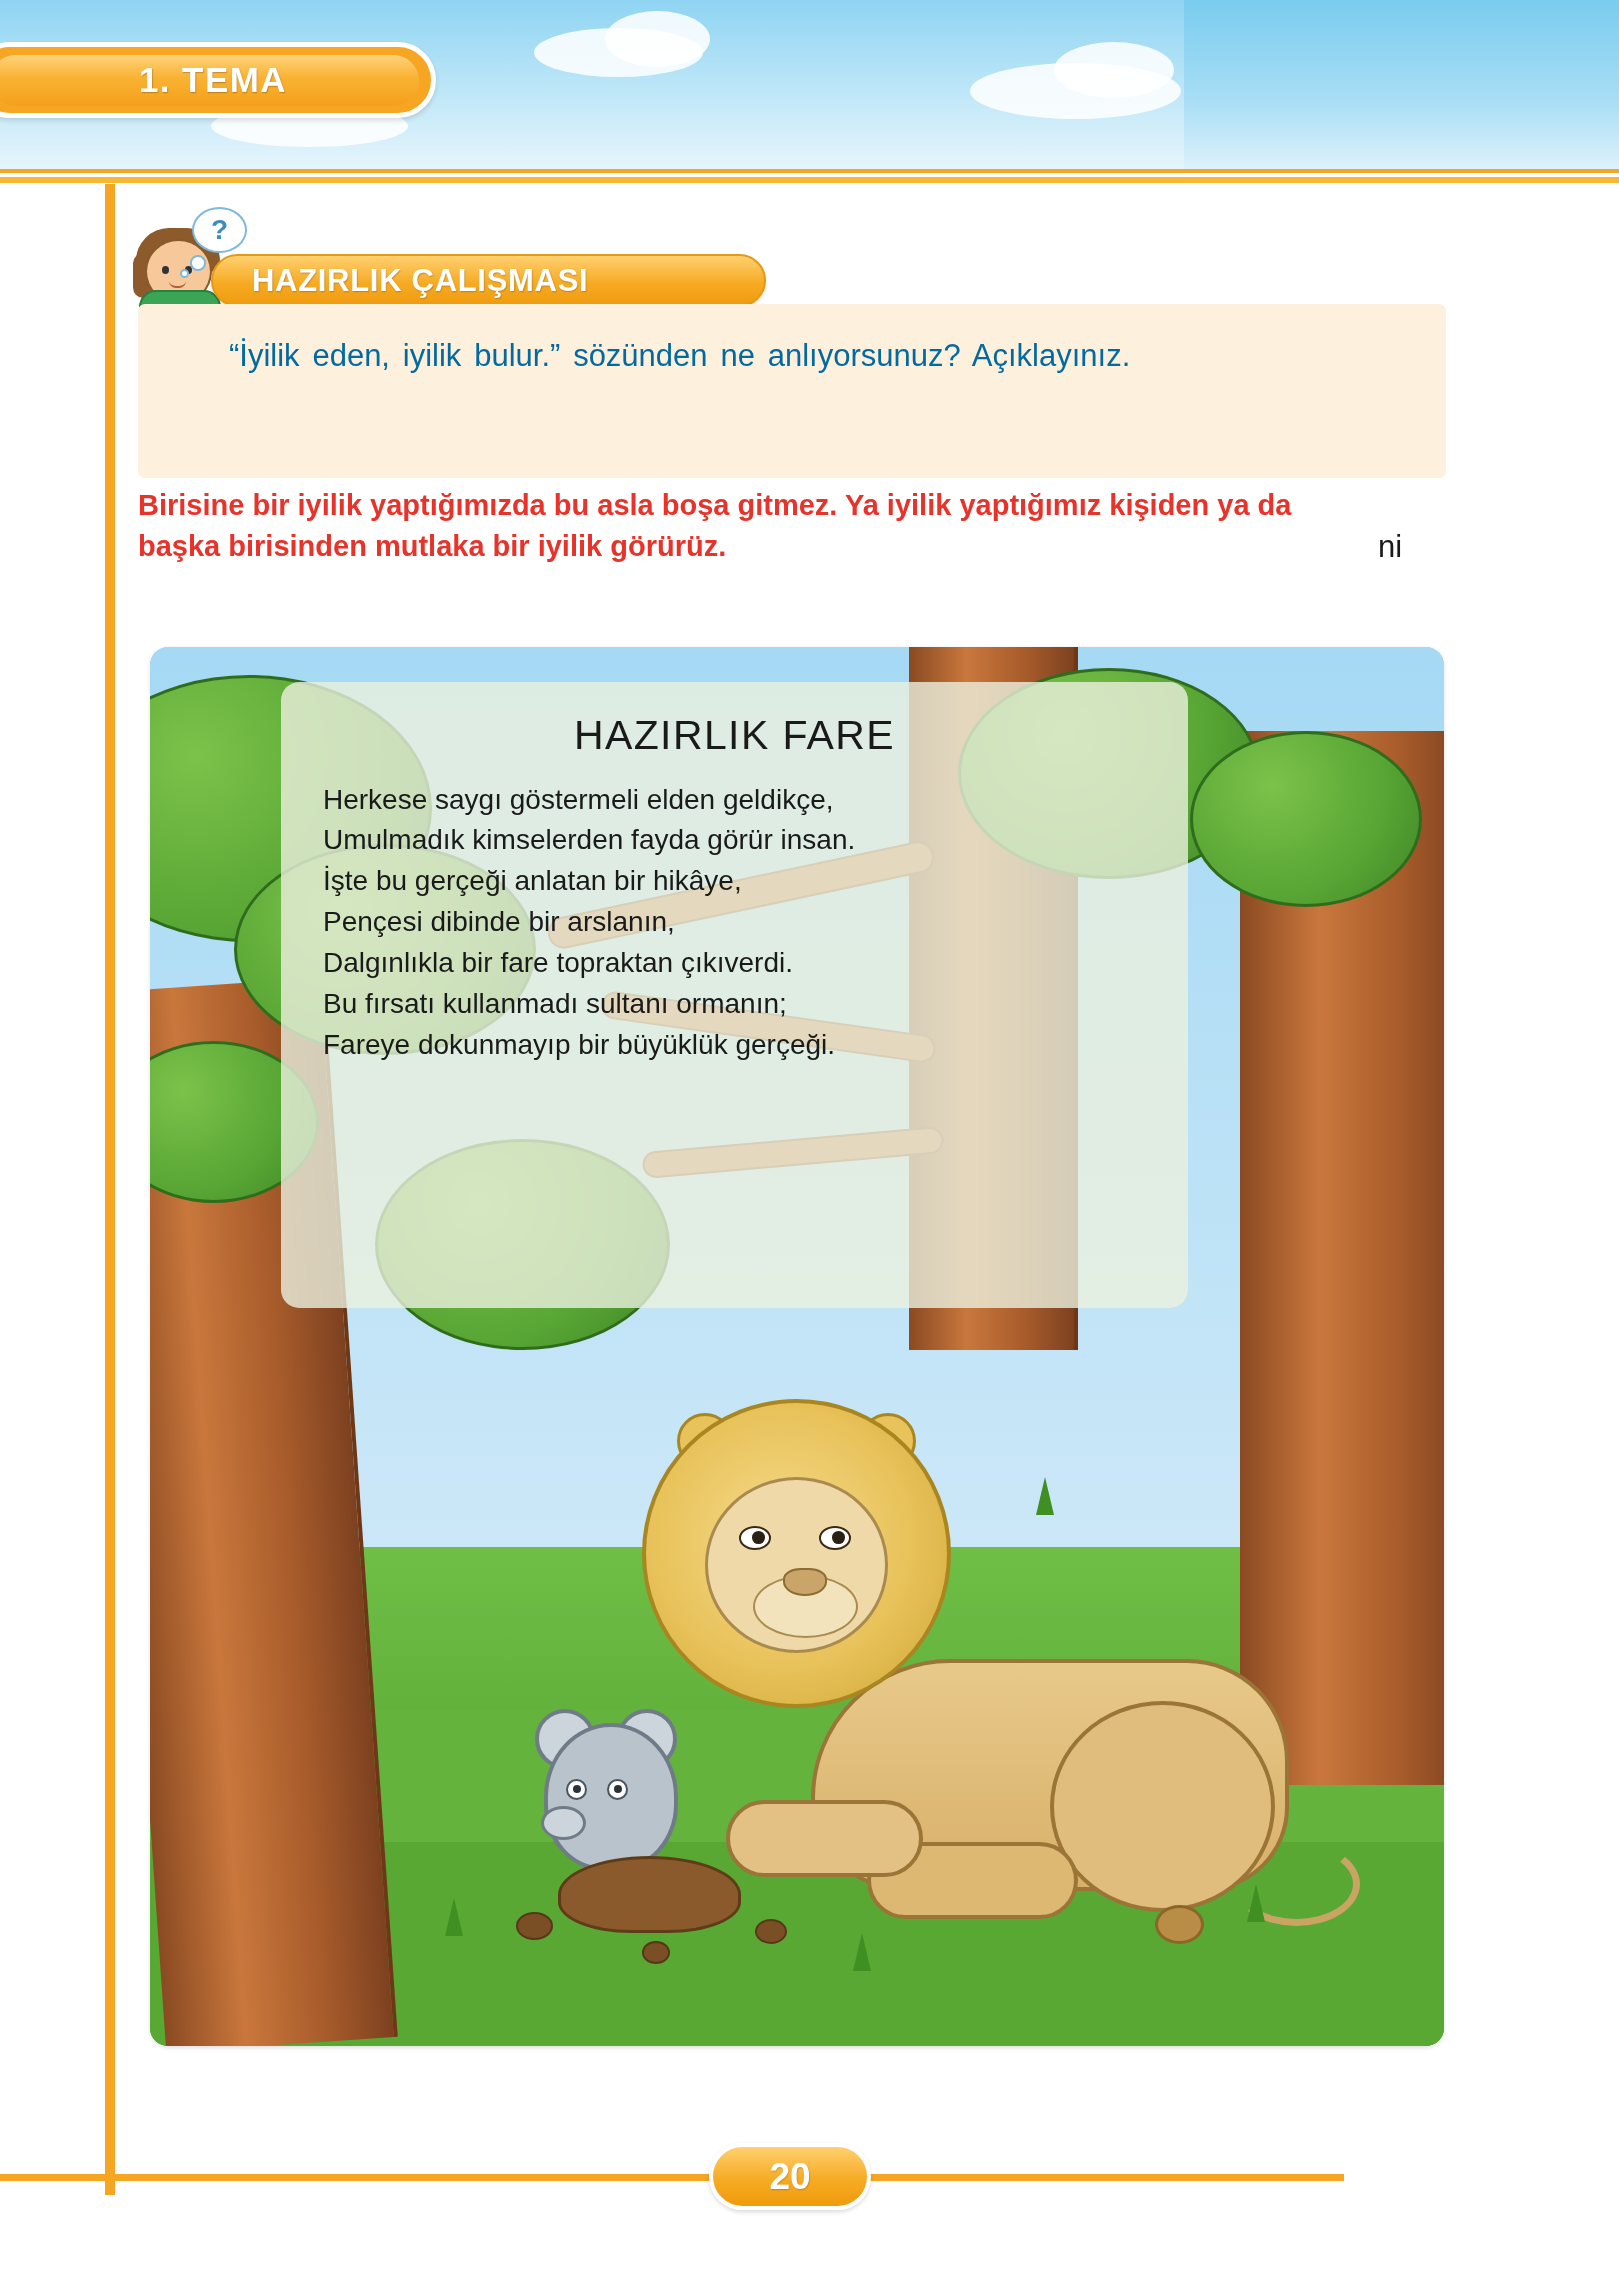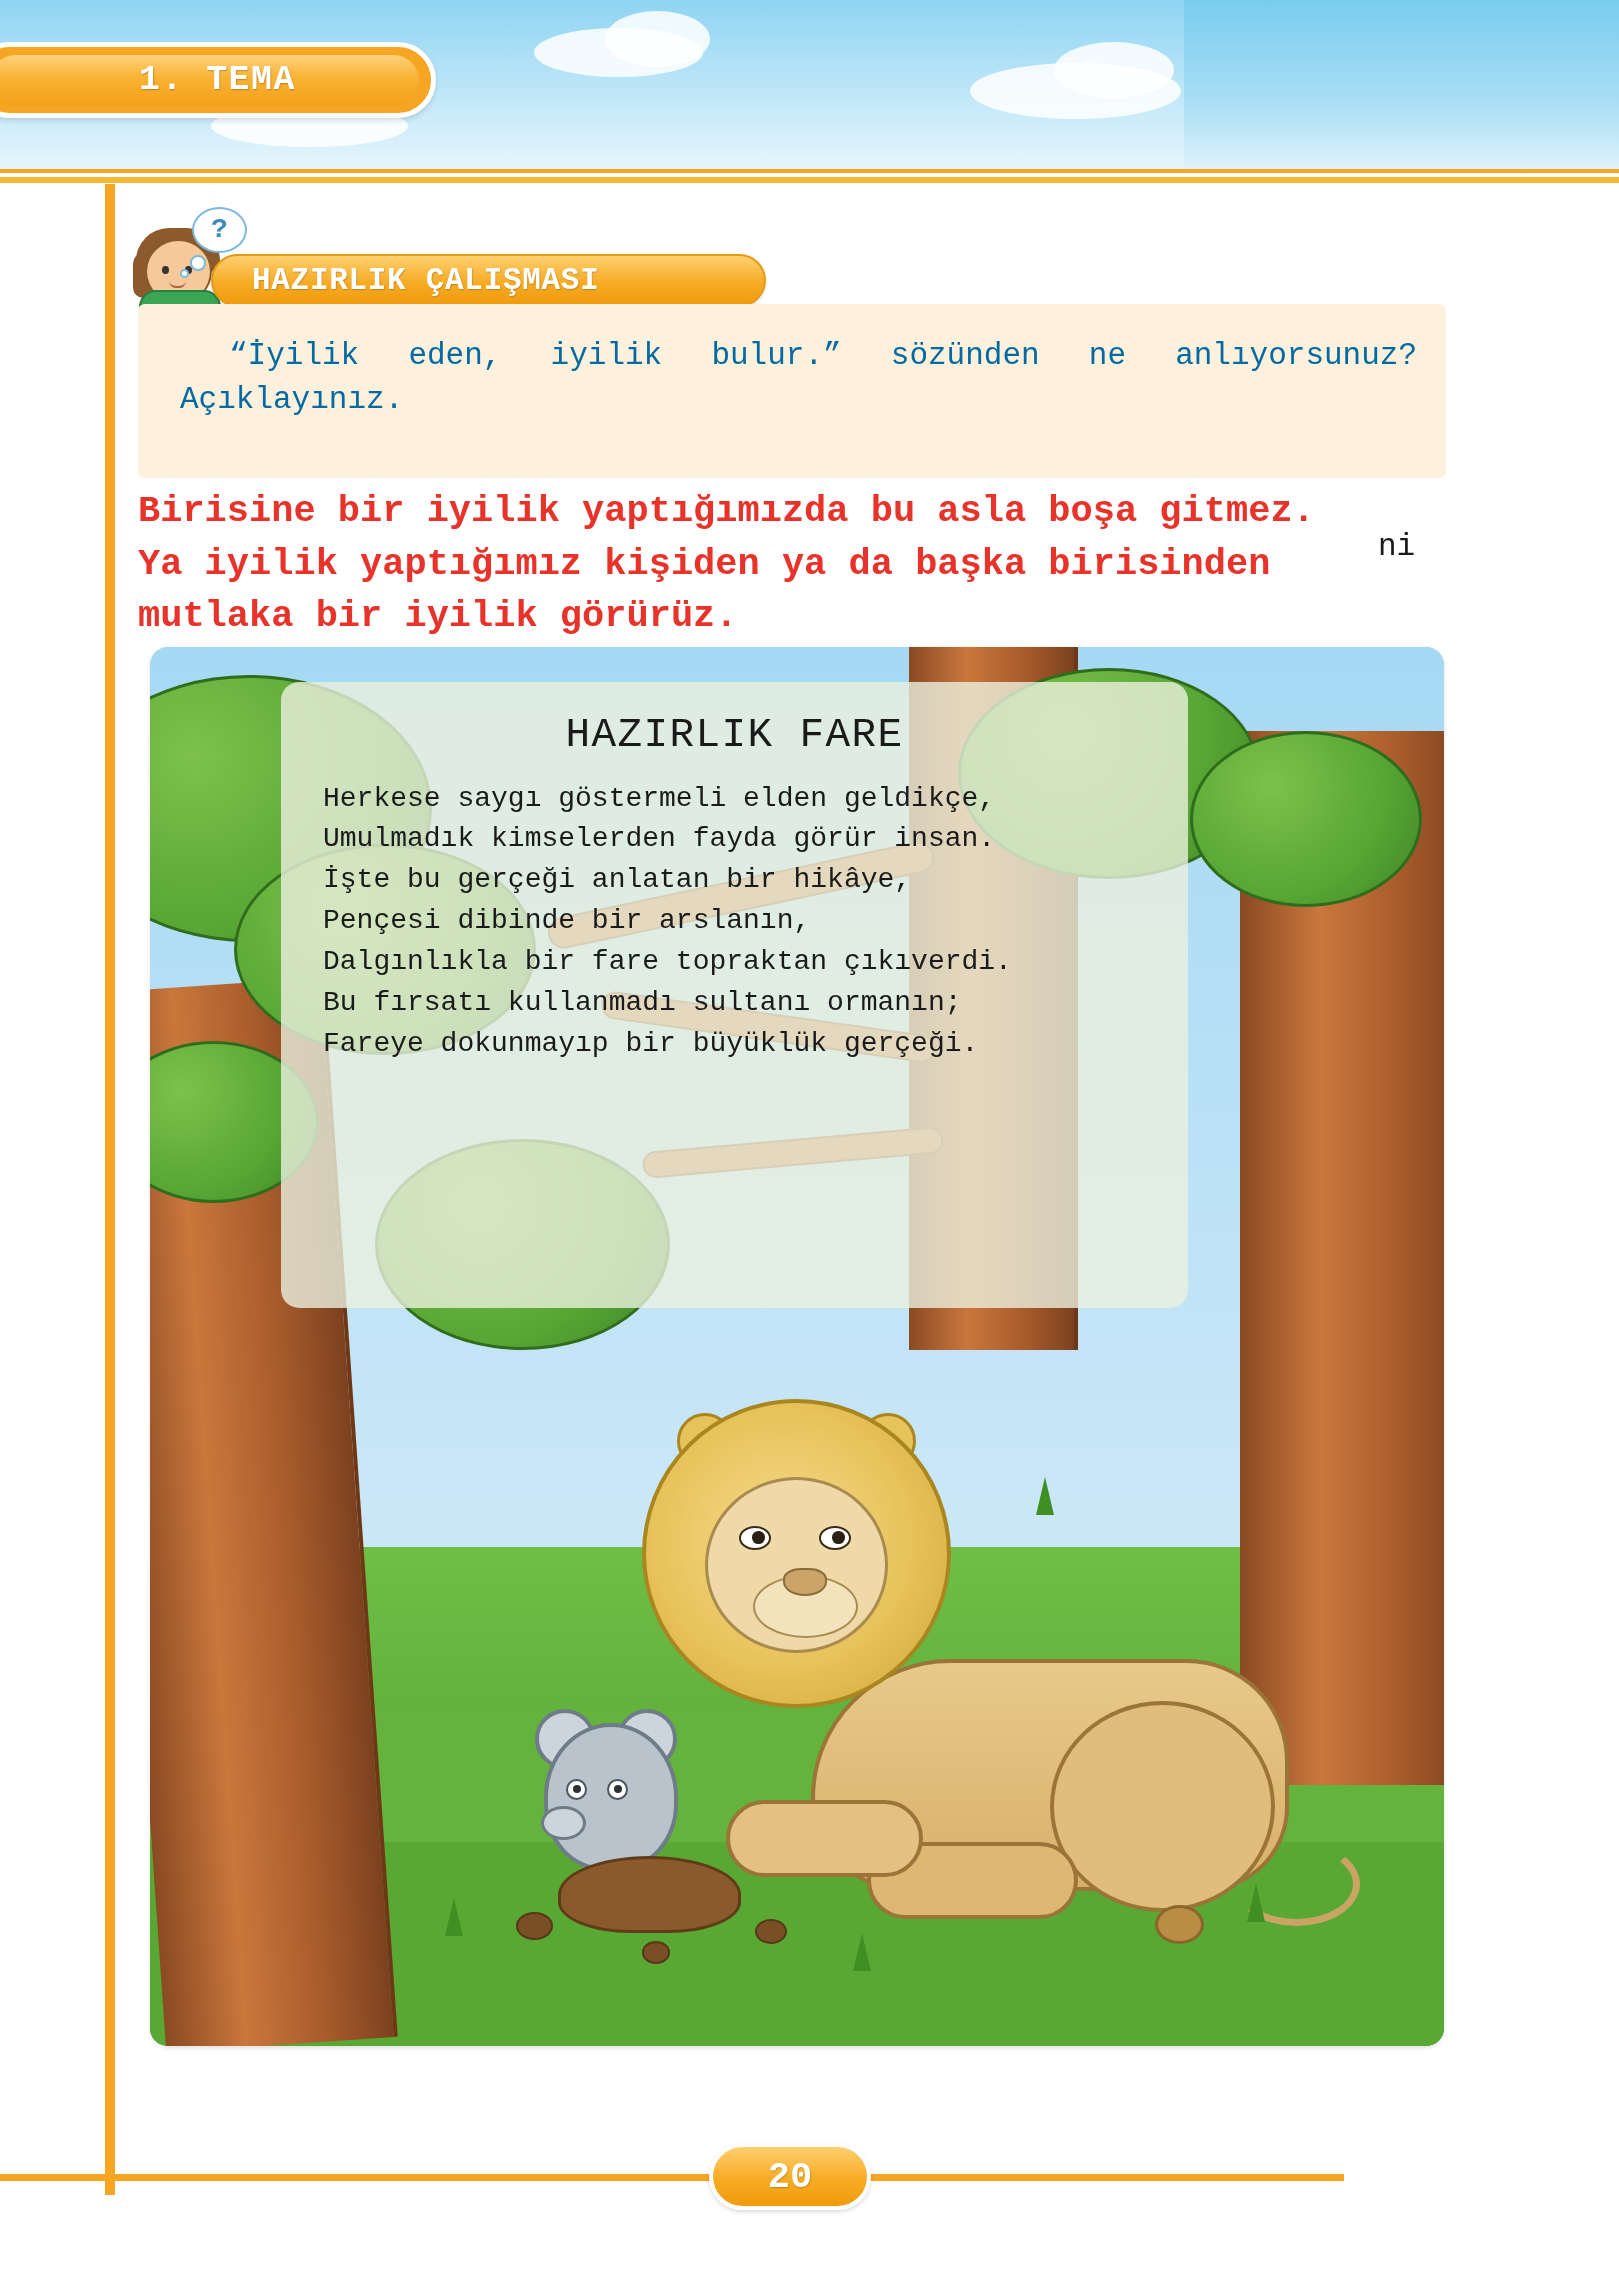--- a/index.html
+++ b/index.html
@@ -8,21 +8,20 @@
     height: 2284px;
     font-family: "Liberation Sans", sans-serif;
     background: #ffffff;
     overflow: hidden;
   }
   .page {
     position: relative;
     width: 1344px;
     height: 2284px;
     background: #ffffff;
-    font-family: Liberation Mono, monospace;
   }
 
   
   .top-banner {
     position: absolute;
     left: 0; top: 0;
     width: 1620px; height: 169px;
     background: linear-gradient(180deg, #8fd4f2 0%, #bfe7f8 55%, #e6f5fc 100%);
     overflow: hidden;
   }
@@ -201,21 +200,21 @@
     text-align: justify;
     text-indent: 49px;
     word-spacing: 4.2px;
   }
 
   
   .answer-overlay {
     position: absolute;
     left: 138px; top: 485px;
     width: 1237px;
-    font-size: 37px;
+    font-size: 29px;
     font-weight: bold;
     line-height: 1.42;
     color: #e8332a;
   }
 
   
   .base-text-peek {
     position: absolute;
     left: 1378px; top: 529px;
     font-size: 31px;

